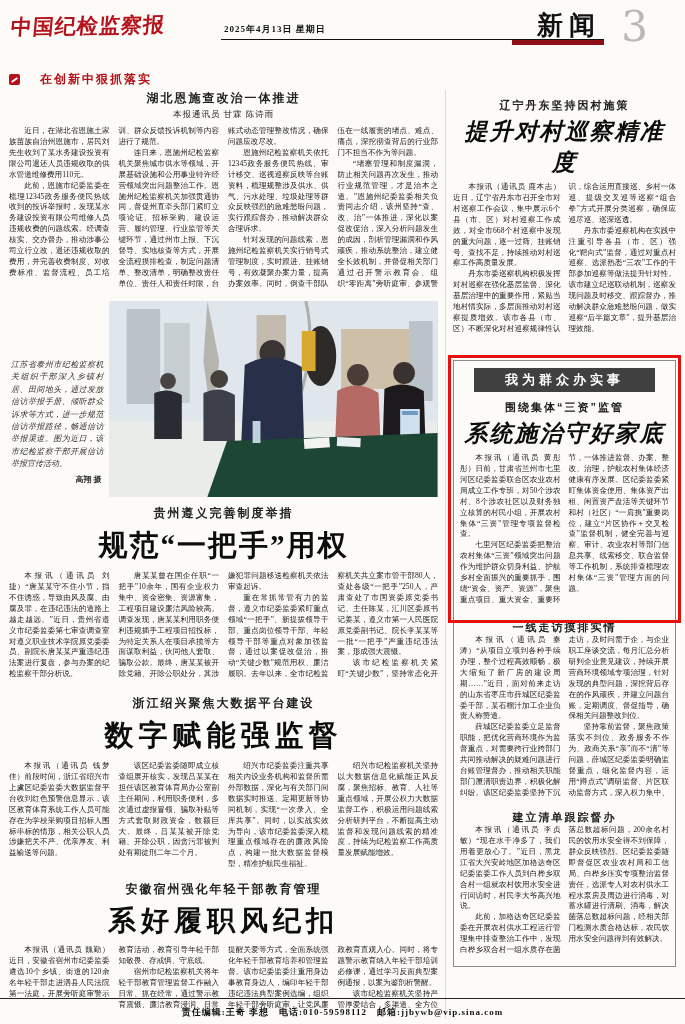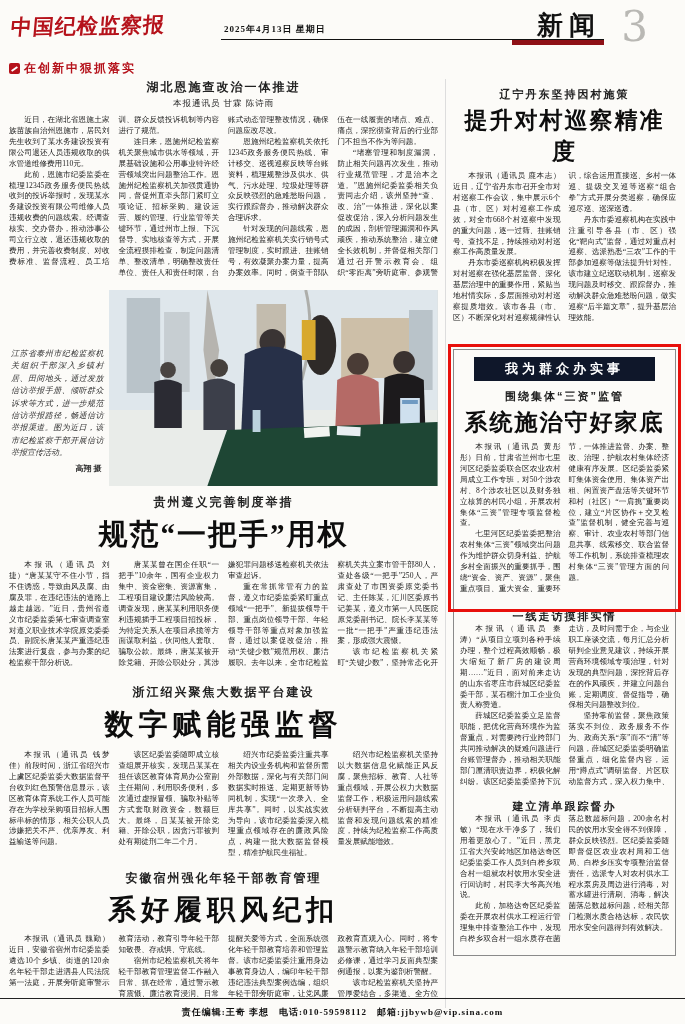--- a/index.html
+++ b/index.html
@@ -20,37 +20,37 @@
   }
   .hdr-date { position:absolute; left:215px; top:17px; font-size:9px; font-weight:bold; color:#111; letter-spacing:1px; }
   .hdr-rule { position:absolute; left:212px; right:72px; top:33px; height:1px; background:#111; }
   .section-label {
     position:absolute; right:75px; top:2px; font-size:26px; font-weight:bold;
     color:#111; letter-spacing:6px; font-family:"Liberation Serif", serif;
   }
   .section-underline { position:absolute; right:72px; top:34px; width:92px; height:5px; background:#8e1016; }
   .page-num { position:absolute; right:28px; top:-4px; font-size:42px; color:#b9b8b4; font-family:"DejaVu Serif", serif; }
   
-  .tagline { display:flex; align-items:center; gap:4px; height:18px; margin-top:7px; }
+  .tagline { display:flex; align-items:center; gap:20px; height:18px; margin-top:18px; }
   .tag-icon { width:11px; height:11px; background:#b5121b; border-radius:2px; position:relative; }
   .tag-icon::after { content:""; position:absolute; left:2px; top:5px; width:7px; height:2px; background:#fff; transform:rotate(-35deg); }
   .tag-text { font-size:12px; font-weight:bold; color:#b5121b; letter-spacing:2px; }
   
   .content { display:flex; margin-top:2px; }
   .left-col { width:436px; padding-right:7px; }
   .right-col { width:231px; padding-left:7px; border-left:1px solid #ddd; }
   
   .kicker { text-align:center; font-size:12px; font-weight:bold; color:#222; letter-spacing:2px; font-family:"Liberation Sans", sans-serif; }
   .kicker.sm { font-size:11px; }
   .headline { text-align:center; font-weight:bold; color:#0d0d0d; font-family:"Liberation Serif", serif; }
   .headline.h-a { font-size:27px; letter-spacing:3px; margin:3px 0 2px; }
   .headline.h-b { font-size:29px; letter-spacing:2px; margin:4px 0 5px; }
   .headline.h-c { font-size:29px; letter-spacing:5px; margin:4px 0 5px; }
   .headline.h-d { font-size:28px; letter-spacing:5px; margin:4px 0 5px; }
-  .headline.h-r { font-size:23px; letter-spacing:2px; margin:3px 0 4px; }
+  .headline.h-r { font-size:23px; letter-spacing:2px; margin:3px 0 4px;font-style:italic; }
   .byline { text-align:center; font-size:8.5px; color:#222; margin:2px 0 5px; letter-spacing:1px; }
   .body { font-size:7.6px; line-height:1.44; text-align:justify; color:#19191
 9; overflow:hidden; }
   .body p { text-indent:2em; }
   .cols4 { column-count:4; column-gap:9px; }
   .cols2 { column-count:2; column-gap:8px; }
   .bh-a { height:168px; }
   .bh-b { height:116px; }
   .bh-c { height:112px; }
   .bh-d { height:74px; }
@@ -59,21 +59,21 @@
   .bh-r2 { height:166px; }
   .bh-r3 { height:136px; }
   
   .photo-row { display:flex; margin:7px 0 8px; }
   .photo-caption { width:102px; padding:58px 6px 0 2px; font-size:8px; line-height:1.55; color:#333; font-style:italic; text-align:justify; }
   .photo-credit { text-align:right; font-weight:bold; font-style:normal; margin-top:3px; padding-right:2px; }
   .photo-frame { width:334px; height:196px; background:#cfd4d2; position:relative; overflow:hidden; }
   .photo-frame svg { display:block; width:100%; height:100%; }
   
   .right-box { border:1px solid #8a8a8a; margin-top:6px; padding:7px 6px 5px; position:relative; }
-  .badge { background:#0f172a; color:#fff; text-align:center; font-size:13px; font-weight:bold;
+  .badge { background:#404040; color:#fff; text-align:center; font-size:13px; font-weight:bold;
            letter-spacing:4px; padding:3px 0; margin:0 14px 8px; font-family:"Liberation Sans", sans-serif; }
   .highlight-rect { position:absolute; left:-6px; top:-6px; right:-6px; height:268px;
                     border:3px solid #e8100c; pointer-events:none; }
   .rb-article { margin-bottom:9px; }
   
   .footer { position:absolute; left:0; right:0; bottom:0; height:26px; border-top:1px solid #222; }
   .footer-line { text-align:center; font-size:9px; font-weight:bold; color:#111; margin-top:7px; letter-spacing:1px; }
 </style>
 </head>
 <body>

